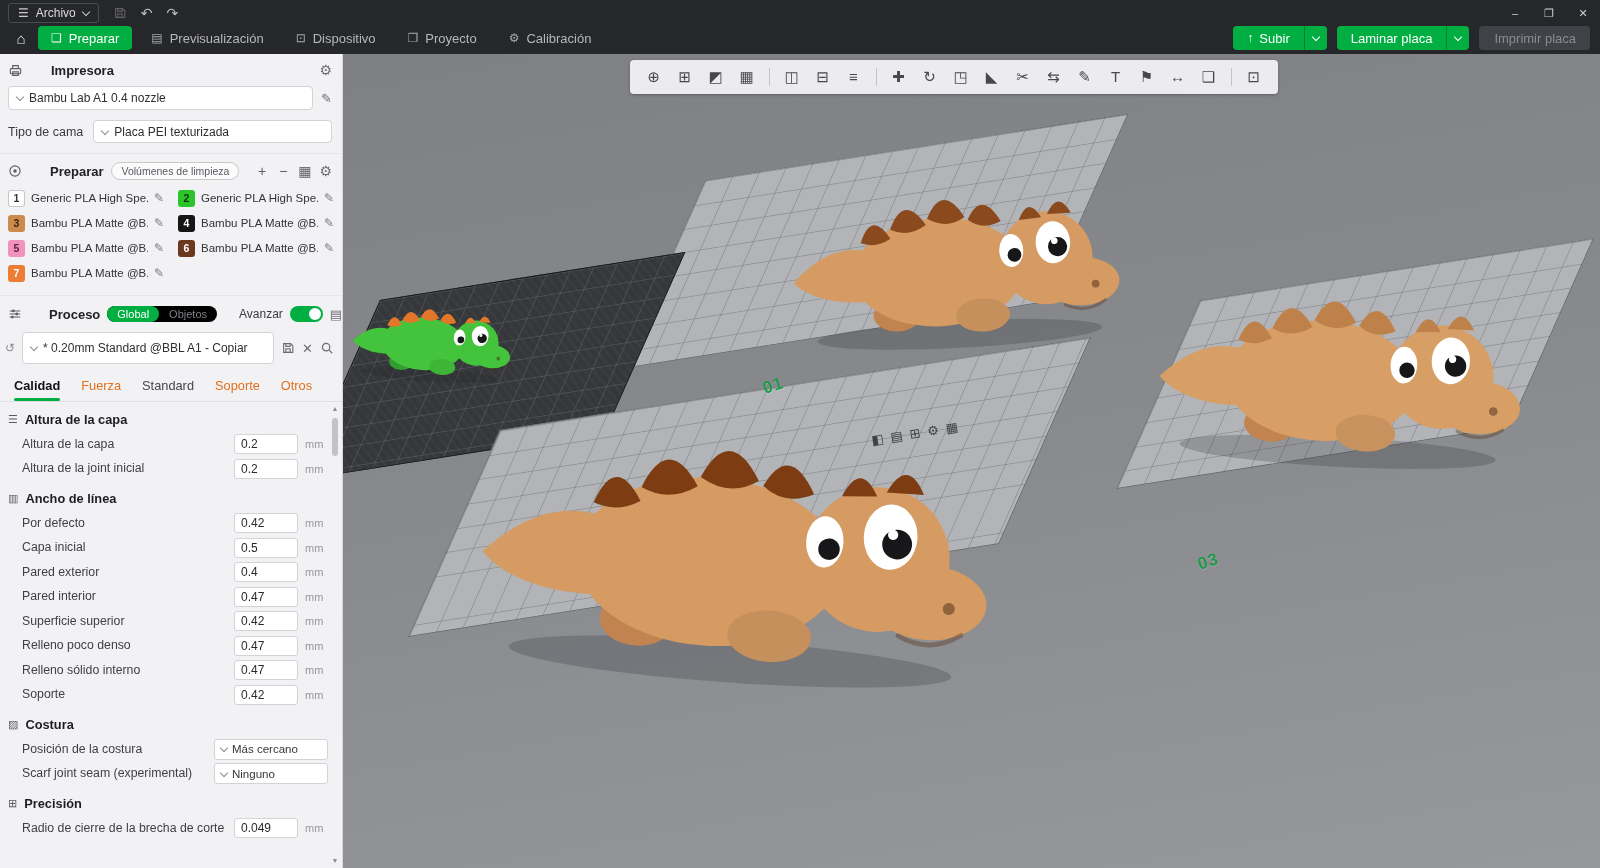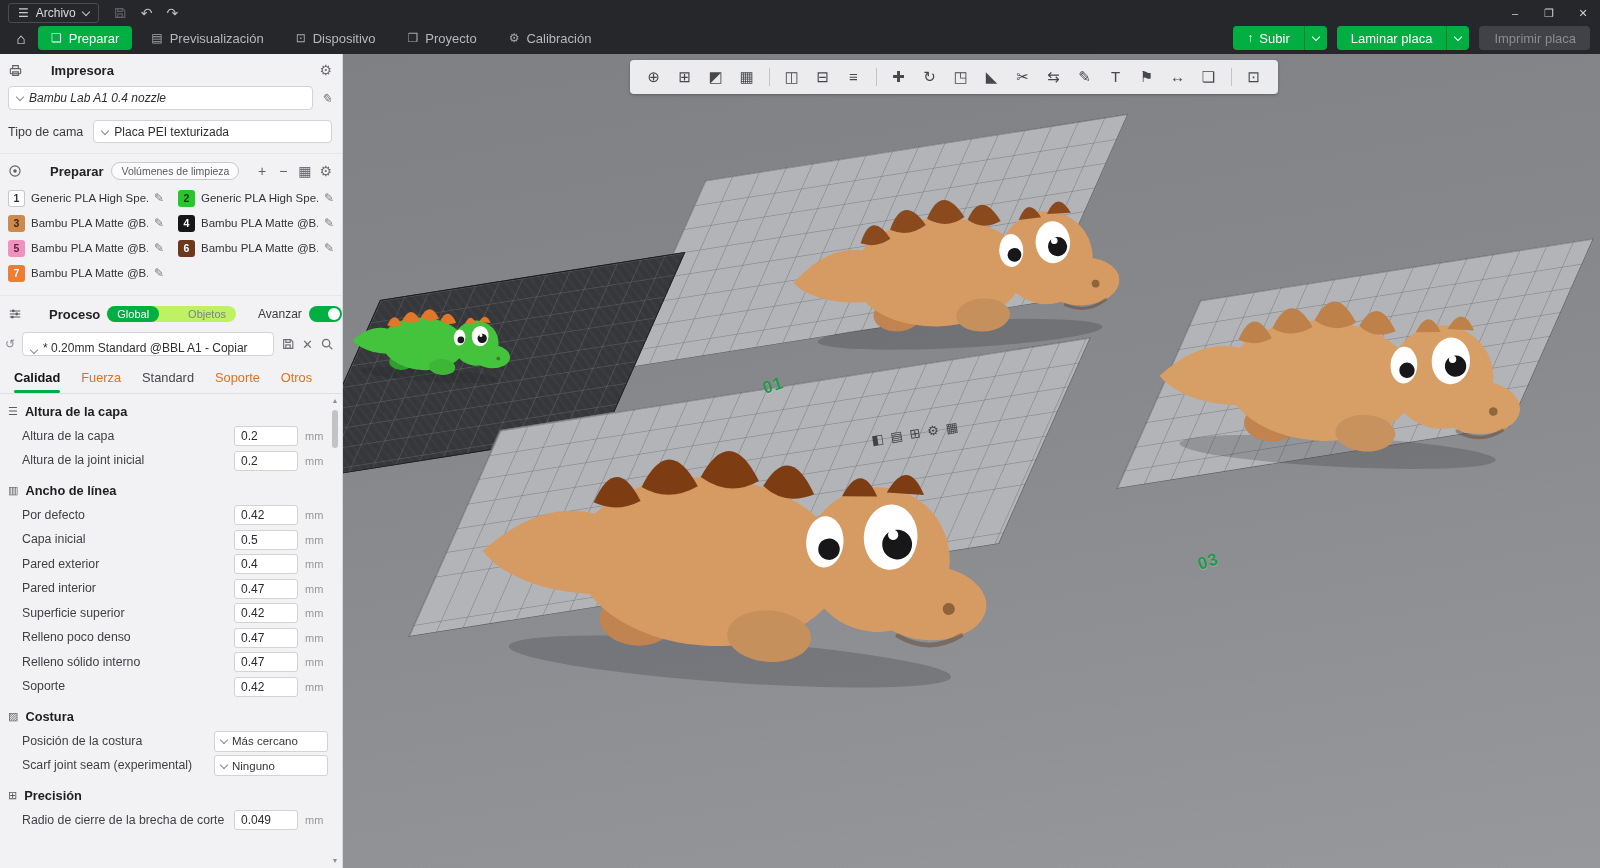--- a/index.html
+++ b/index.html
@@ -42,47 +42,47 @@
 
   
   .sidebar { width:343px; flex:none; background:#F2F2F4; border-right:1px solid #D8D8DC; display:flex; flex-direction:column; color:#3C3C42; }
   .sec-head { display:flex; align-items:center; gap:8px; padding:8px 10px 6px 8px; }
   .sec-title { font-weight:bold; font-size:13px; color:#222226;margin-left:20px; }
   .spacer { flex:1; }
   .gear { color:#6E6E74; font-size:14px; }
   .svg-ico { display:inline-flex; align-items:center; color:#5E5E64; }
   .combo { background:#fff; border:1px solid #D2D2D7; border-radius:4px; height:24px; display:flex; align-items:center; gap:6px; padding:0 8px; font-size:12px; color:#2E2E33; min-width:0; }
   .combo-val { white-space:nowrap; overflow:hidden; }
-  .printer-row { display:flex; align-items:center; gap:8px; padding:2px 10px 4px 8px;font-style:italic; }
+  .printer-row { display:flex; align-items:center; gap:8px; padding:2px 10px 4px 8px; }
   .printer-row .combo { flex:1; }
   .pencil { color:#6E6E74; font-size:13px; }
   .bed-row { display:flex; align-items:center; gap:10px; padding:6px 10px 10px 8px; border-bottom:1px solid #E6E6E9; }
   .bed-row .lbl { font-size:12.5px; color:#3A3A40; }
   .bed-row .combo { flex:1; height:23px; }
 
   .fil-pill { border:1px solid #C8C8CD; background:#FBFBFC; color:#5A5A60; border-radius:10px; font-size:10.5px; padding:2px 9px; white-space:nowrap; }
   .ico-btn { color:#5E5E64; font-size:14px; width:18px; text-align:center; }
   #filament-grid { display:grid; grid-template-columns:1fr 1fr; column-gap:14px; row-gap:5px; padding:2px 8px 12px 8px; border-bottom:1px solid #E6E6E9; }
   .fil-item { display:flex; align-items:center; gap:6px; height:20px; min-width:0; }
   .fil-sq { width:17px; height:17px; border-radius:3px; font-size:10.5px; font-weight:bold; display:inline-flex; align-items:center; justify-content:center; flex:none; }
   .fil-name { flex:1; font-size:11.5px; color:#333338; white-space:nowrap; overflow:hidden; }
   .fil-edit { color:#77777D; font-size:12px; flex:none; }
 
   .proc-head { display:flex; align-items:center; gap:7px; padding:10px 8px 6px 8px; }
-  .seg-ctl { display:flex; background:#bef264; border-radius:10px;gap:19px; }
+  .seg-ctl { display:flex; background:#000000; border-radius:10px; }
   .seg { font-size:11px; padding:2px 10px; border-radius:10px; color:#808086; }
   .seg.active { background:#00AE42; color:#fff; }
   .adv-lbl { font-size:12px; color:#3A3A40; margin-left:8px; }
   .switch { width:33px; height:16px; border-radius:8px; background:#00AE42; position:relative; flex:none; }
   .switch::after { content:""; position:absolute; right:2px; top:2px; width:12px; height:12px; border-radius:50%; background:#fff; }
   .proc-ico { font-size:13px; color:#6E6E74; }
   .proc-ico.green { color:#00AE42; }
 
   .preset-row { display:flex; align-items:center; gap:7px; padding:4px 8px 6px 5px; }
-  .preset-row .combo { flex:1; height:24px;align-items:flex-end; }
+  .preset-row .combo { flex:1; height:32px; }
   .reset-ico { color:#8A8A90; font-size:12px; }
   .small-ico { color:#6E6E74; font-size:13px; }
 
   .ptabs { display:flex; gap:21px; padding:8px 0 0 14px; border-bottom:1px solid #E0E0E4; flex:none; }
   .ptab { font-size:12.8px; color:#45454B; padding-bottom:8px; position:relative; }
   .ptab.active { color:#131316; font-weight:bold; }
   .ptab.active::after { content:""; position:absolute; left:0; right:0; bottom:0; height:3px; border-radius:2px; background:#00AE42; }
   .ptab.modified { color:#E2701B; }
 
   .settings-wrap { flex:1; position:relative; overflow:hidden; }

